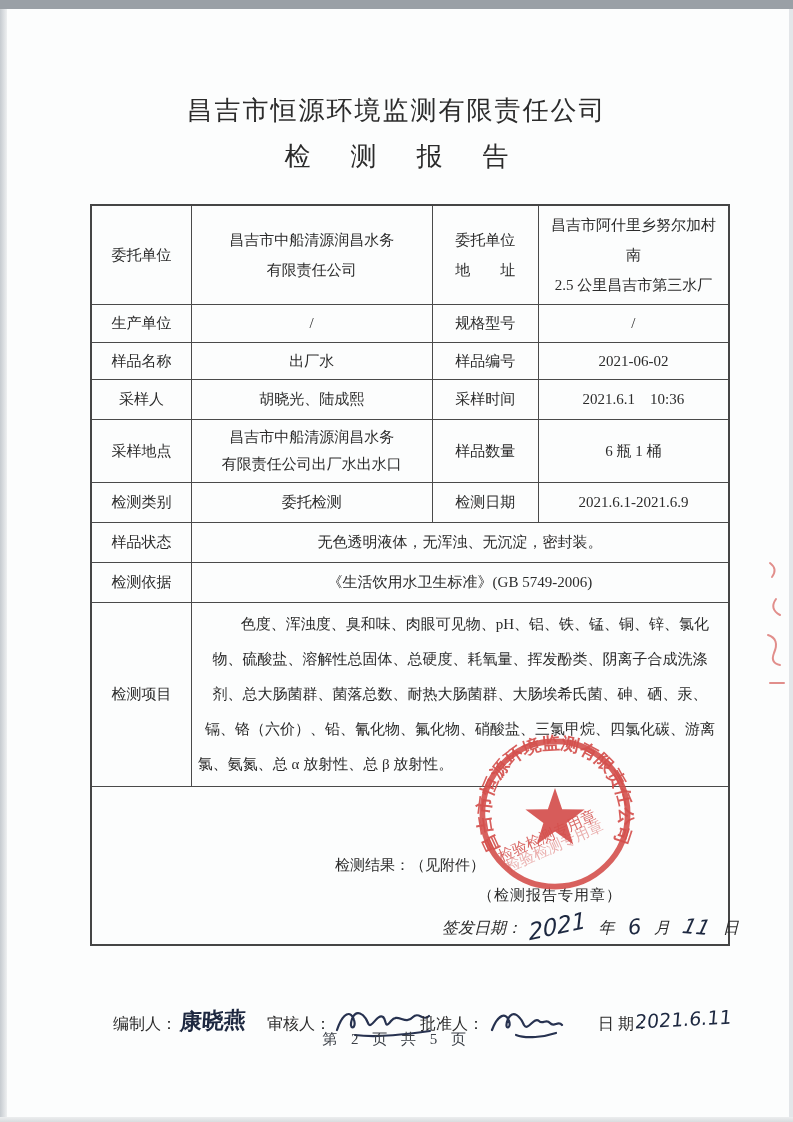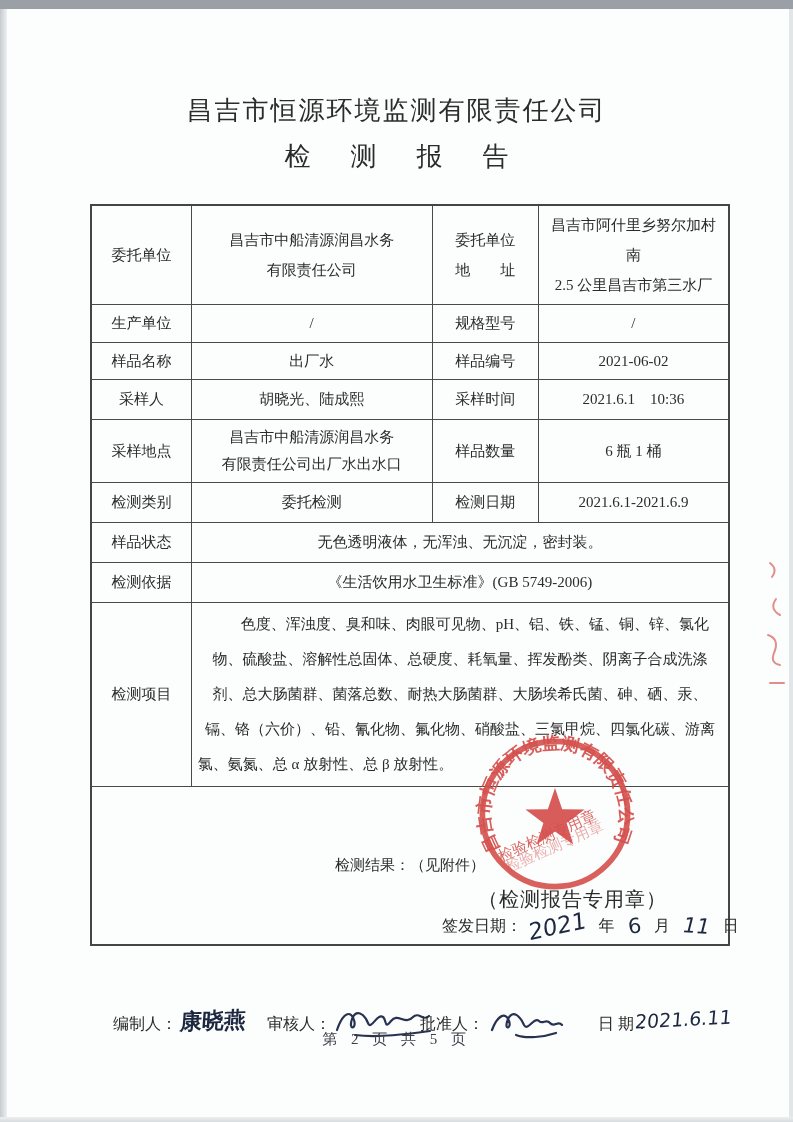--- a/index.html
+++ b/index.html
@@ -26,23 +26,23 @@
   .two-line div { line-height:30px; }
   .two-line-sm div { line-height:27px; }
 
   td.items-cell { text-align:justify; text-align-last:left; padding:10px 16px;
     line-height:35px; font-size:15.5px; text-indent:2em; }
   td.block-cell { position:relative; text-align:left; vertical-align:top; padding:8px 10px; }
 
   .remark-slash { position:absolute; left:50%; top:42%; font-size:16px; }
 
   .seal-wrap { position:absolute; left:472px; top:722px; width:166px; height:166px; }
-  .seal-caption { position:absolute; left:386px; top:99px; font-size:20px; letter-spacing:1px; }
+  .seal-caption { position:absolute; left:386px; top:99px; font-size:15px; letter-spacing:1px; }
   .issue-line { position:absolute; left:350px; top:126px; display:flex;
-    align-items:center; font-size:16px; white-space:nowrap; }
+    align-items:flex-end; font-size:16px; white-space:nowrap;font-style:italic; }
   .issue-line .unit { margin:0 4px; }
 
   .hand { font-family:"DejaVu Sans","Liberation Sans",sans-serif;
     color:#1d2840; display:inline-block; }
   .hand-year  { font-size:23px; transform:rotate(-12deg) skewX(-8deg); margin:0 8px 0 6px; }
   .hand-month { font-size:21px; transform:rotate(-6deg); margin:0 9px; }
   .hand-day   { font-size:21px; transform:rotate(4deg) skewX(-10deg); margin:0 9px; }
 
   .signoff { position:absolute; left:90px; top:995px; width:660px; height:42px; font-size:16px; }
   .signoff .lbl { position:absolute; top:10px; }

